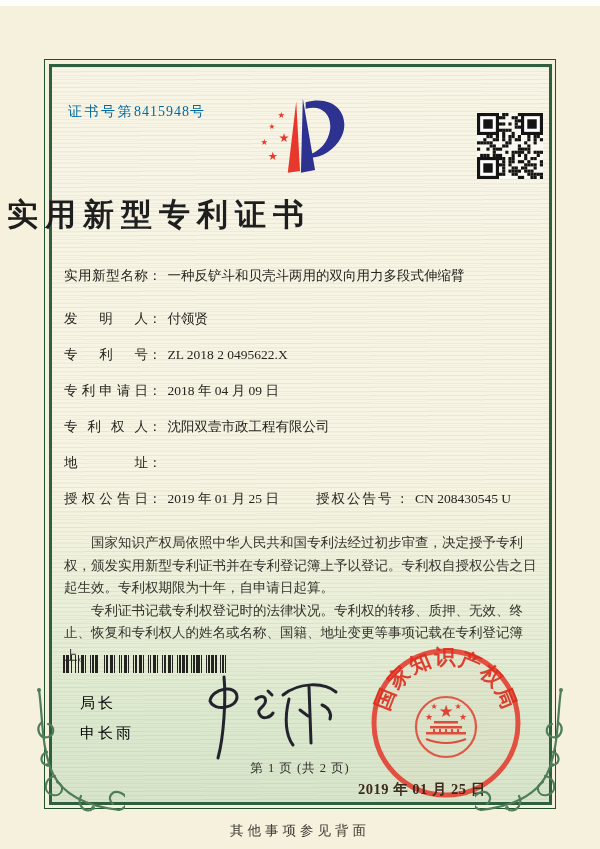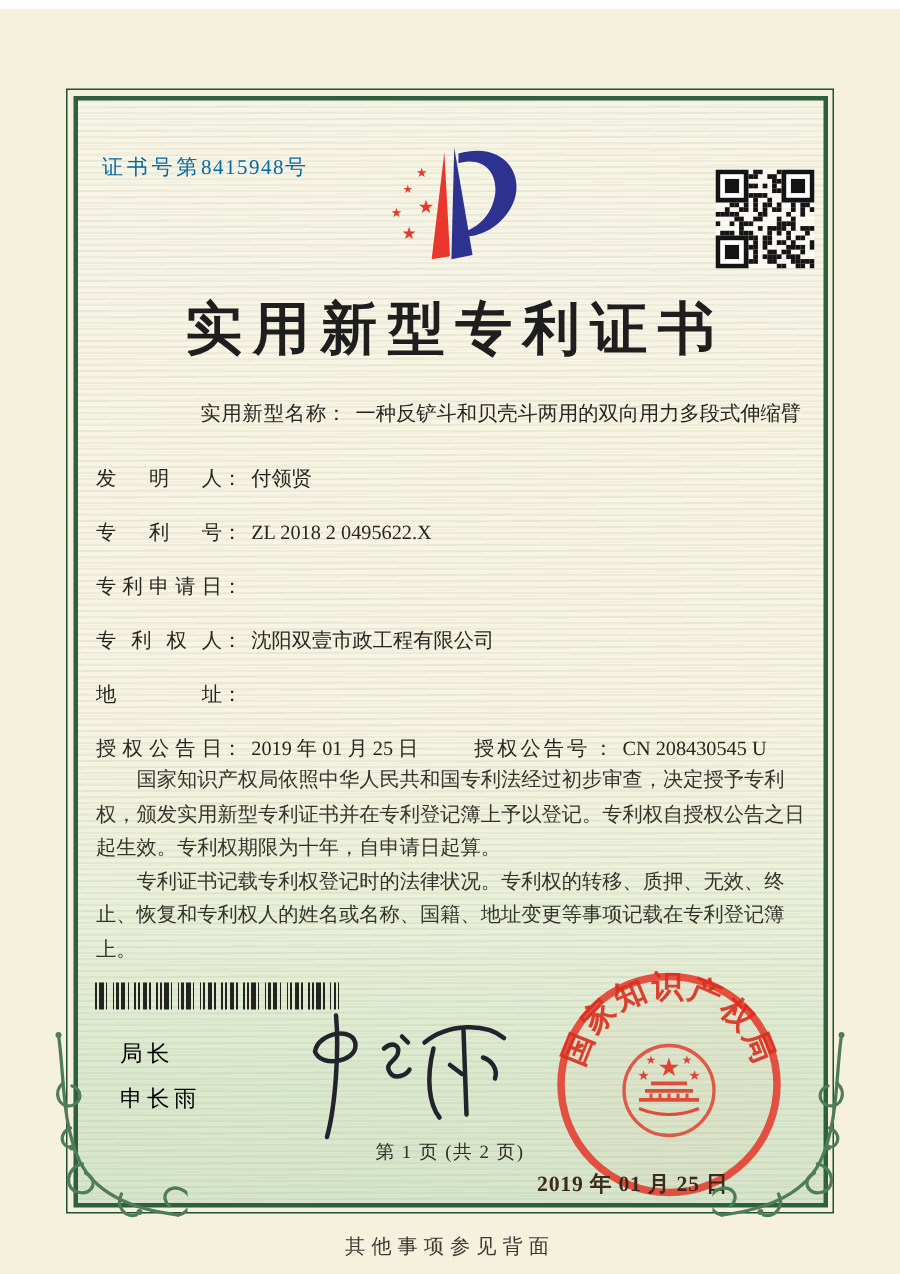--- a/index.html
+++ b/index.html
@@ -16,35 +16,35 @@
     background:
       repeating-linear-gradient(180deg, rgba(120,160,118,.10) 0 1px, rgba(120,160,118,0) 1px 4px),
       repeating-linear-gradient(179deg, rgba(130,170,125,.06) 0 1px, rgba(130,170,125,0) 1px 5px),
       linear-gradient(180deg,#f9f5e6 0%,#f8f4e3 55%, #ecf0da 72%, #dde9cf 88%, #d8e5ca 100%);
   }
   
   .cert-no{position:absolute;left:68px;top:103px;font-size:14px;letter-spacing:2.5px;color:#0369a1;}
   .cert-no .num{letter-spacing:1px;font-family:"Liberation Serif",serif;}
   .logo{position:absolute;left:253px;top:90px;}
   .qr{position:absolute;left:477px;top:113px;width:66px;height:66px;}
-  .title{position:absolute;left:0;top:194px;width:100%;text-align:center;
-    font-size:38px;font-weight:700;letter-spacing:7px;text-indent:7px;color:#1e1e1e;}
+  .title{position:absolute;left:0;top:194px;width:100%;text-align:left;
+    font-size:31px;font-weight:700;letter-spacing:7px;text-indent:7px;color:#1e1e1e;}
   
   .fields{position:absolute;left:64px;top:266px;width:470px;font-size:13.5px;line-height:19px;color:#26251f;}
   .frow{display:flex;margin-bottom:17px;}
-  .frow.first{margin-bottom:24px;justify-content:flex-end;}
+  .frow.first{margin-bottom:24px;}
   .flabel{display:inline-block;width:84px;text-align:justify;text-align-last:justify;flex:0 0 84px;}
   .fcolon{flex:0 0 auto;margin-right:6px;}
   .fvalue{flex:0 1 auto;max-width:372px;}
   .grant-row{display:flex;margin-bottom:16px;}
   .grant-left{display:flex;width:252px;flex:0 0 252px;}
   .grant-right{display:flex;}
   .grant-right .flabel2{letter-spacing:2px;margin-right:2px;}
   
-  .legal{position:absolute;left:64px;top:509px;width:474px;font-size:13.5px;line-height:22.5px;color:#35332c;}
+  .legal{position:absolute;left:64px;top:532px;width:474px;font-size:13.5px;line-height:22.5px;color:#35332c;}
   .legal p{margin:0;text-indent:2em;}
   
   .barcode{position:absolute;left:63px;top:655px;width:163px;height:18px;
     background:repeating-linear-gradient(90deg,
       #23231f 0 1.5px, transparent 1.5px 3px,
       #23231f 3px 6px, transparent 6px 7.5px,
       #23231f 7.5px 8.5px, transparent 8.5px 12px,
       #23231f 12px 13px, transparent 13px 14.5px);
   }
   
@@ -248,20 +248,21 @@
         <span class="fvalue">付领贤</span>
     </div>
     <div class="frow">
       <span class="flabel">专利号</span>
         <span class="fcolon">：</span>
         <span class="fvalue">ZL 2018 2 0495622.X</span>
     </div>
     <div class="frow">
       <span class="flabel">专利申请日</span>
         <span class="fcolon">：</span>
+        <span class="fvalue">2018 年 04 月 09 日</span>
     </div>
     <div class="frow">
       <span class="flabel">专利权人</span>
         <span class="fcolon">：</span>
         <span class="fvalue">沈阳双壹市政工程有限公司</span>
     </div>
     <div class="frow">
       <span class="flabel">地址</span>
         <span class="fcolon">：</span>
     </div>

